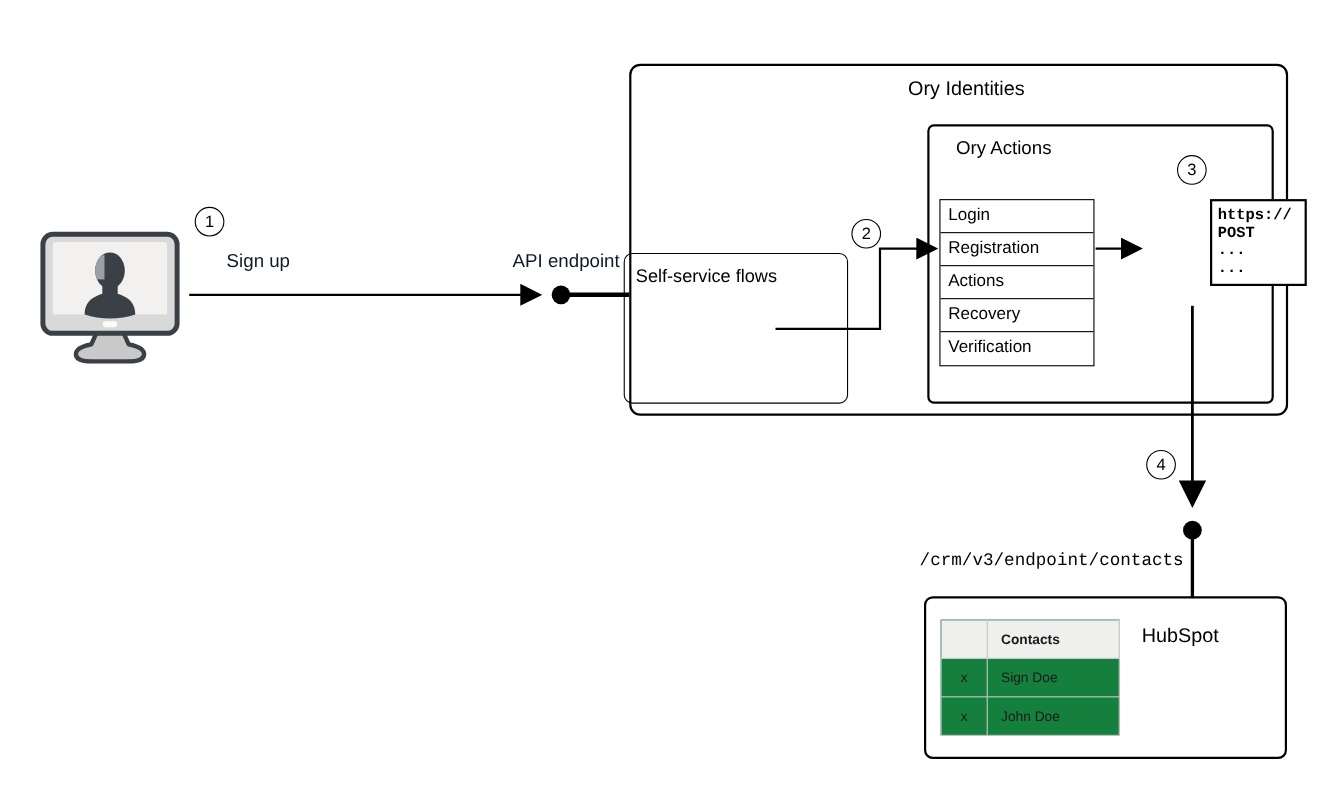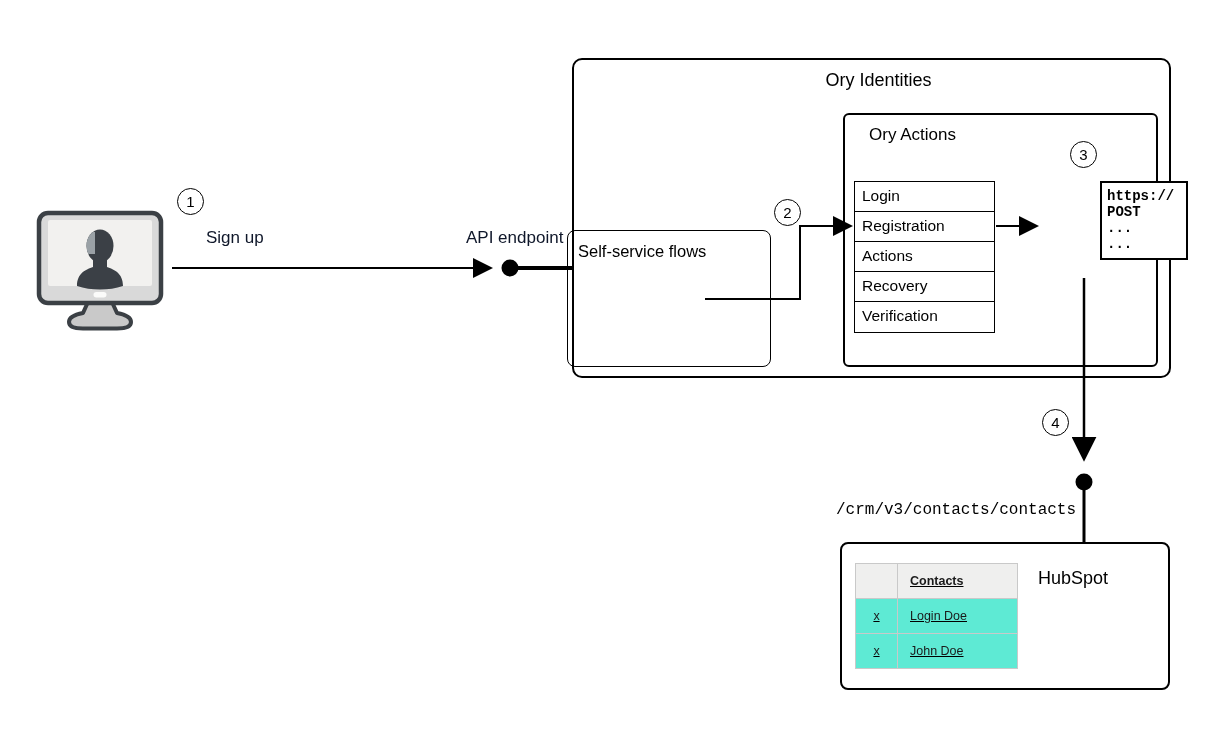--- a/index.html
+++ b/index.html
@@ -32,21 +32,21 @@
     position:absolute;border:2px solid #000;box-sizing:border-box;background:#fff;
     padding:5px 5px;font-family:"Liberation Mono",monospace;font-size:14px;line-height:16px;
   }
   .code-line{white-space:pre;}
 
   .mono-label{
     position:absolute;font-family:"Liberation Mono",monospace;font-size:16px;color:#000;white-space:nowrap;
   }
 
   
-  .contacts-table{position:absolute;border-collapse:collapse;background:#5eead4;text-decoration:underline;}
+  .contacts-table{position:absolute;border-collapse:collapse;background:#15803d;}
   .contacts-table th,.contacts-table td{
     border:1px solid #c9c9c9;height:35px;box-sizing:border-box;
     font-family:"Liberation Sans",sans-serif;color:#1a1a1a;
   }
   .contacts-table th{background:#efefee;font-size:12px;font-weight:bold;text-align:left;padding:0 0 0 12px;}
   .contacts-table .c-mark{width:42px;text-align:center;font-size:12.5px;font-weight:normal;}
   .contacts-table .c-name{width:120px;text-align:left;padding-left:12px;font-size:12.5px;}
 </style>
 </head>
 <body>
@@ -96,37 +96,37 @@
     <div class="flow-row">Verification</div>
   </div>
 
   <div class="code-box" style="left:1100px;top:181px;width:88px;height:79px;font-weight:bold;">
     <div class="code-line">https://</div>
     <div class="code-line">POST</div>
     <div class="code-line">...</div>
     <div class="code-line">...</div>
   </div>
 
-  <div class="mono-label" style="left:836px;top:501px;">/crm/v3/contacts/contacts</div>
+  <div class="mono-label" style="left:836px;top:501px;">/crm/v3/endpoint/contacts</div>
 
   <div class="box" style="left:840px;top:542px;width:330px;height:148px;border-radius:8px;">
     <div class="box-title" style="position:absolute;left:196px;top:24px;">HubSpot</div>
   </div>
 
   <table class="contacts-table" style="left:855px;top:563px;">
     <thead>
       <tr>
         <th class="c-mark"></th>
         <th class="c-name">Contacts</th>
       </tr>
     </thead>
     <tbody>
       <tr>
         <td class="c-mark">x</td>
-        <td class="c-name">Login Doe</td>
+        <td class="c-name">Sign Doe</td>
       </tr>
       <tr>
         <td class="c-mark">x</td>
         <td class="c-name">John Doe</td>
       </tr>
     </tbody>
   </table>
 
   <svg class="overlay" width="1212" height="730" viewBox="0 0 1212 730">
     <defs>

